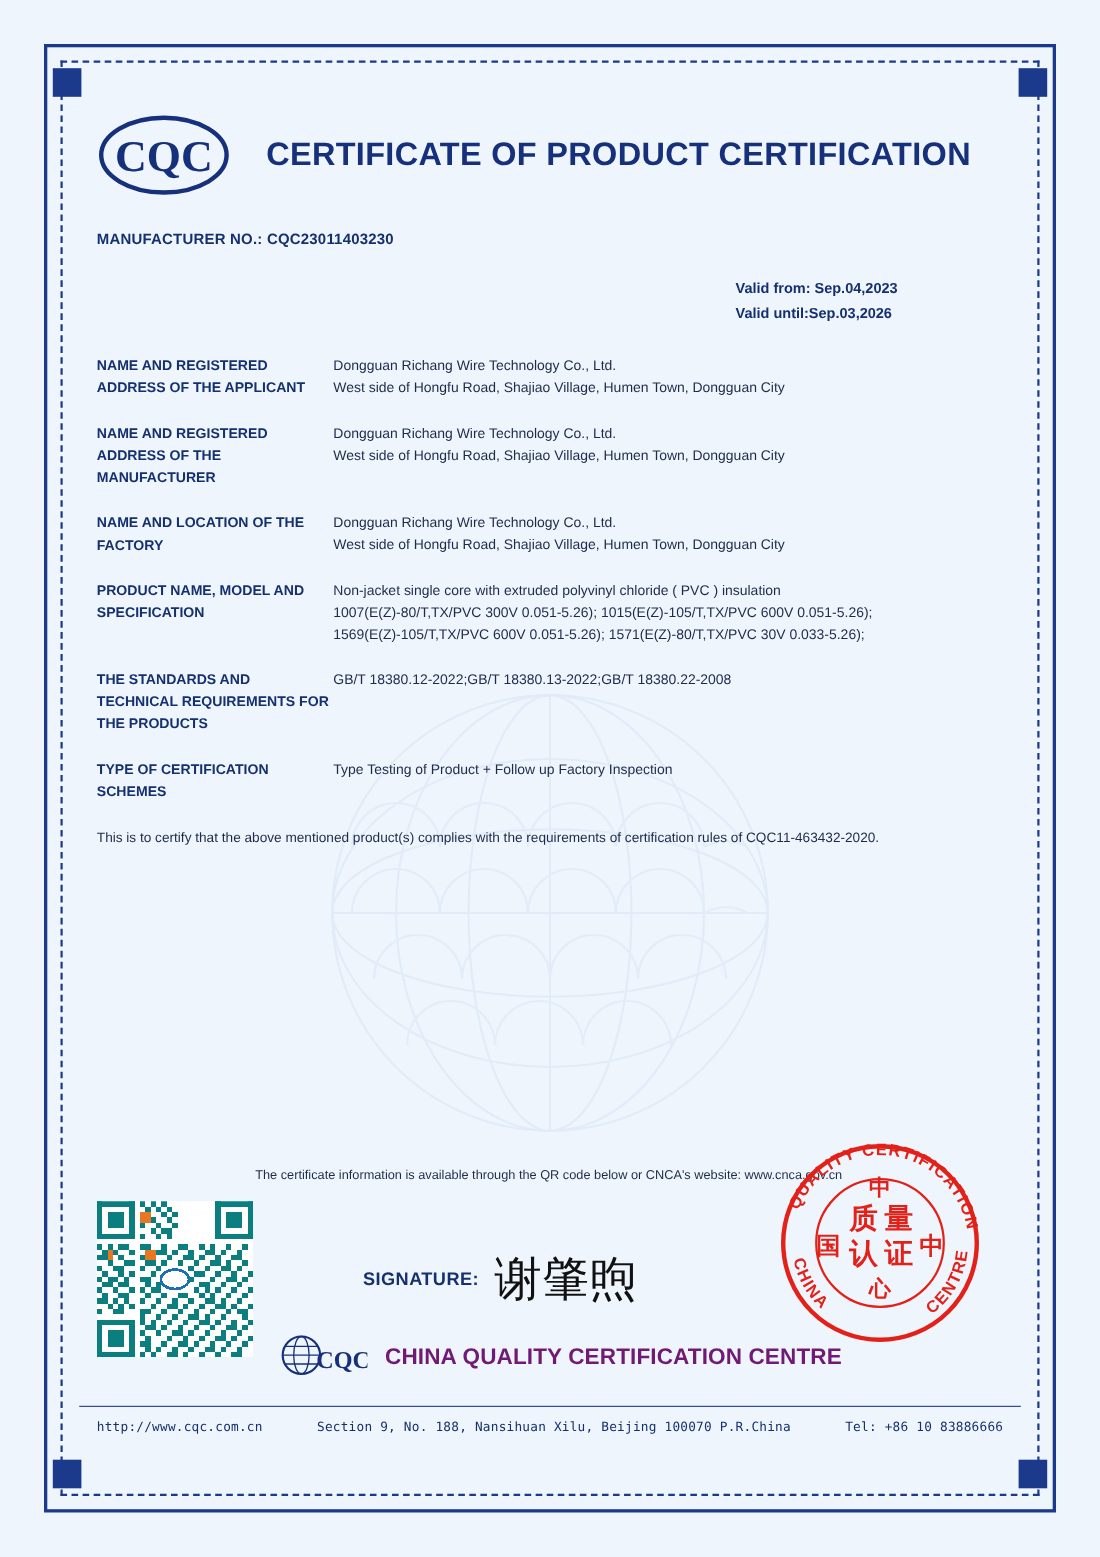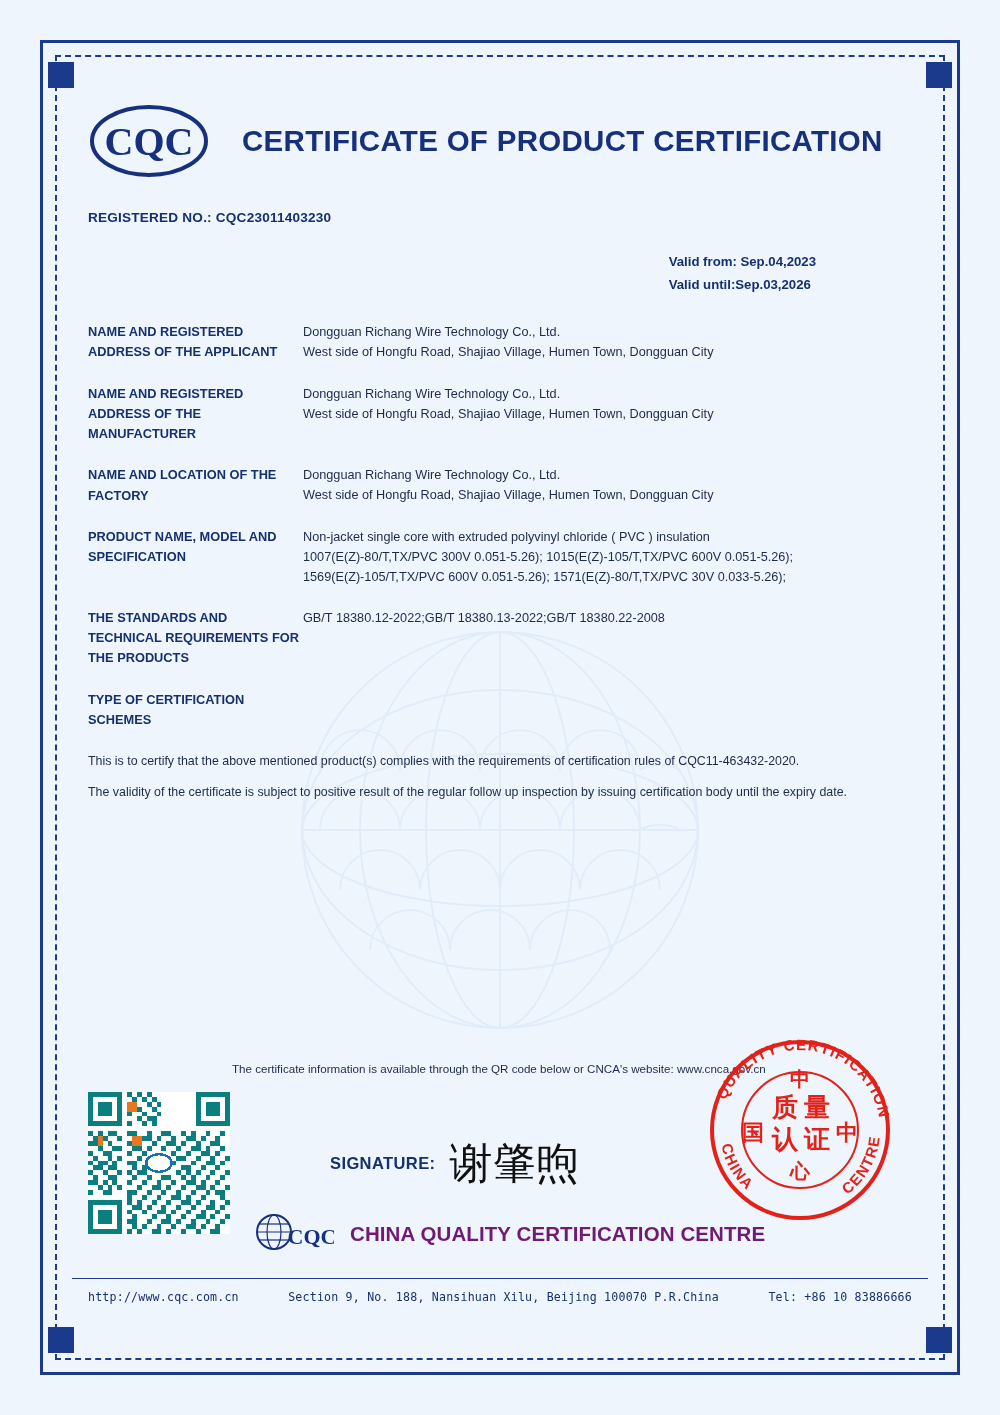--- a/index.html
+++ b/index.html
@@ -281,21 +281,21 @@
 
     <div class="header">
       <svg class="cqc-logo-big" viewBox="0 0 122 78">
         <ellipse cx="61" cy="39" rx="57" ry="34" fill="none" stroke="#16307c" stroke-width="4"></ellipse>
         <text x="61" y="53" text-anchor="middle" font-family="Liberation Serif, serif" font-size="40" font-weight="bold" fill="#16307c">CQC</text>
       </svg>
       <div class="cert-title">CERTIFICATE OF PRODUCT CERTIFICATION</div>
     </div>
 
     <div class="certno-row">
-      <div class="certno">REGISTERED NO.: CQC23011403230</div>
+      <div class="certno">MANUFACTURER NO.: CQC23011403230</div>
       <div class="validity">
         <div>Valid from: Sep.04,2023</div>
         <div>Valid until:Sep.03,2026</div>
       </div>
     </div>
 
     <div class="fields">
 
       <div class="field-row">
         <div class="field-label">
@@ -352,27 +352,29 @@
         <div class="field-value">
           <span class="ln">GB/T 18380.12-2022;GB/T 18380.13-2022;GB/T 18380.22-2008</span>
         </div>
       </div>
 
       <div class="field-row">
         <div class="field-label">
           <span class="ln">TYPE OF CERTIFICATION</span>
           <span class="ln">SCHEMES</span>
         </div>
+        <div class="field-value">
+          <span class="ln">Type Testing of Product + Follow up Factory Inspection</span>
+        </div>
       </div>
 
     </div>
 
     <div class="statements">
       <p>This is to certify that the above mentioned product(s) complies with the requirements of certification rules of CQC11-463432-2020.</p>
-      <p>The validity of the certificate is subject to positive result of the regular follow up inspection by issuing certification body until the expiry date.</p>
     </div>
 
   </div>
 
   <div class="qr-note">The certificate information is available through the QR code below or CNCA's website: www.cnca.gov.cn</div>
 
   <svg class="qr-code" viewBox="0 0 29 29" shape-rendering="crispEdges">
     <rect width="29" height="29" fill="#ffffff"></rect>
     <g fill="#0b7f7f">
       <rect x="0" y="0" width="7" height="1"></rect>

